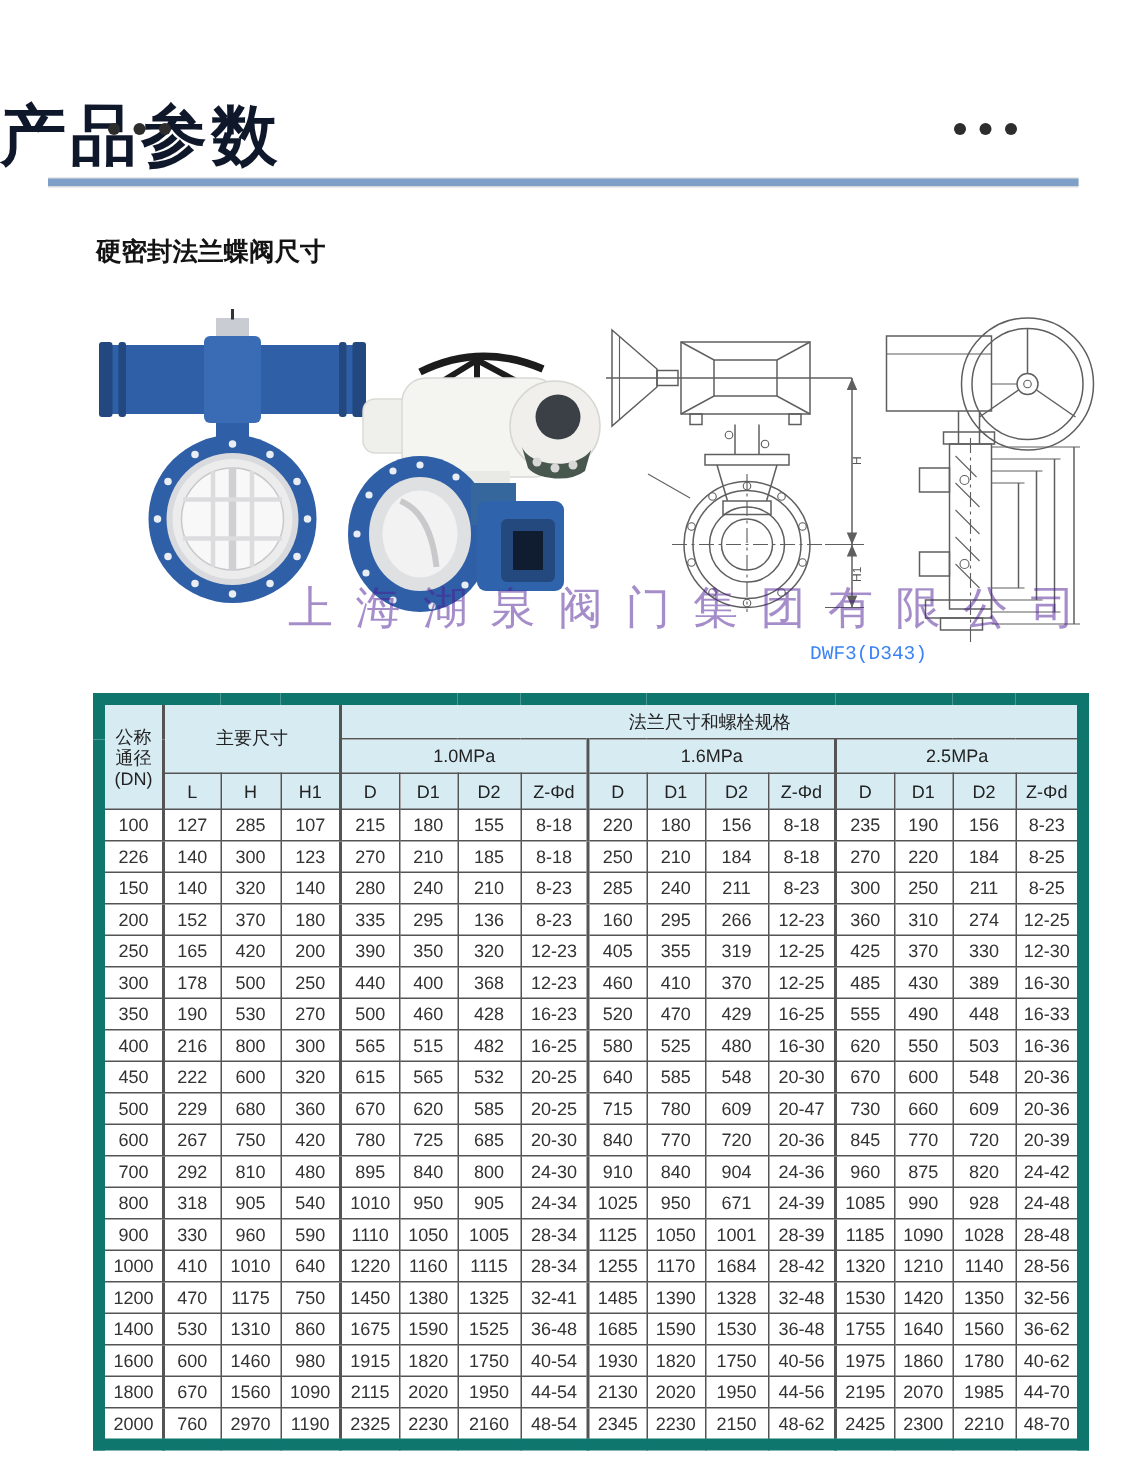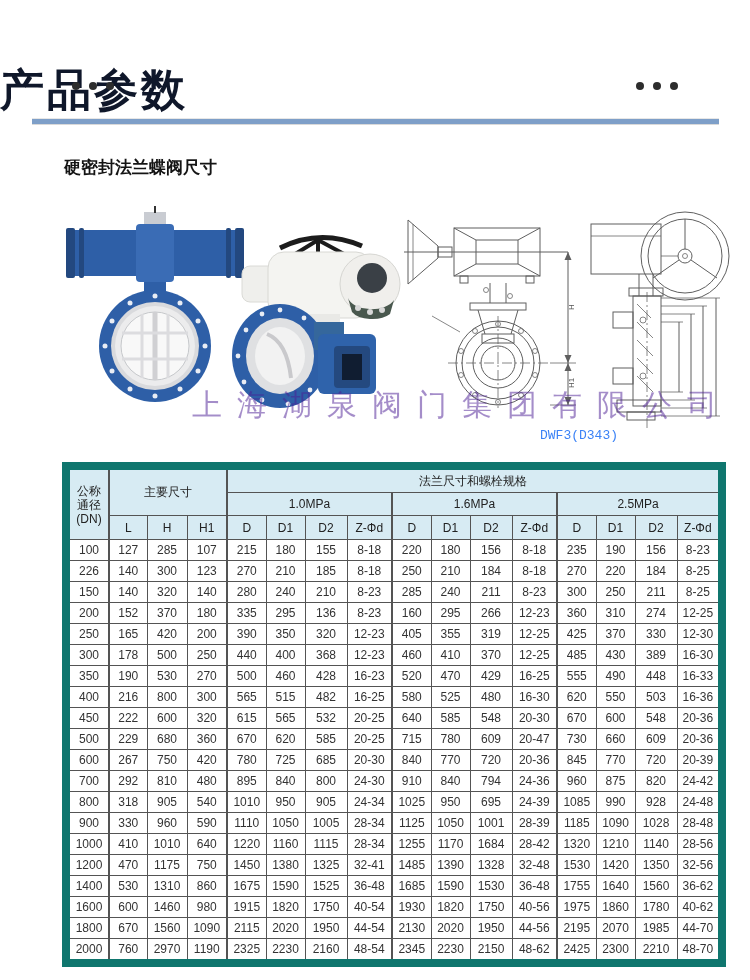--- a/index.html
+++ b/index.html
@@ -489,39 +489,39 @@
           <td class="group-end">700</td>
           <td>292</td>
           <td>810</td>
           <td class="group-end">480</td>
           <td>895</td>
           <td>840</td>
           <td>800</td>
           <td class="group-end">24-30</td>
           <td>910</td>
           <td>840</td>
-          <td>794</td>
+          <td>904</td>
           <td class="group-end">24-36</td>
           <td>960</td>
           <td>875</td>
           <td>820</td>
           <td>24-42</td>
         </tr>
         <tr>
           <td class="group-end">800</td>
           <td>318</td>
           <td>905</td>
           <td class="group-end">540</td>
           <td>1010</td>
           <td>950</td>
           <td>905</td>
           <td class="group-end">24-34</td>
           <td>1025</td>
           <td>950</td>
-          <td>695</td>
+          <td>671</td>
           <td class="group-end">24-39</td>
           <td>1085</td>
           <td>990</td>
           <td>928</td>
           <td>24-48</td>
         </tr>
         <tr>
           <td class="group-end">900</td>
           <td>330</td>
           <td>960</td>

